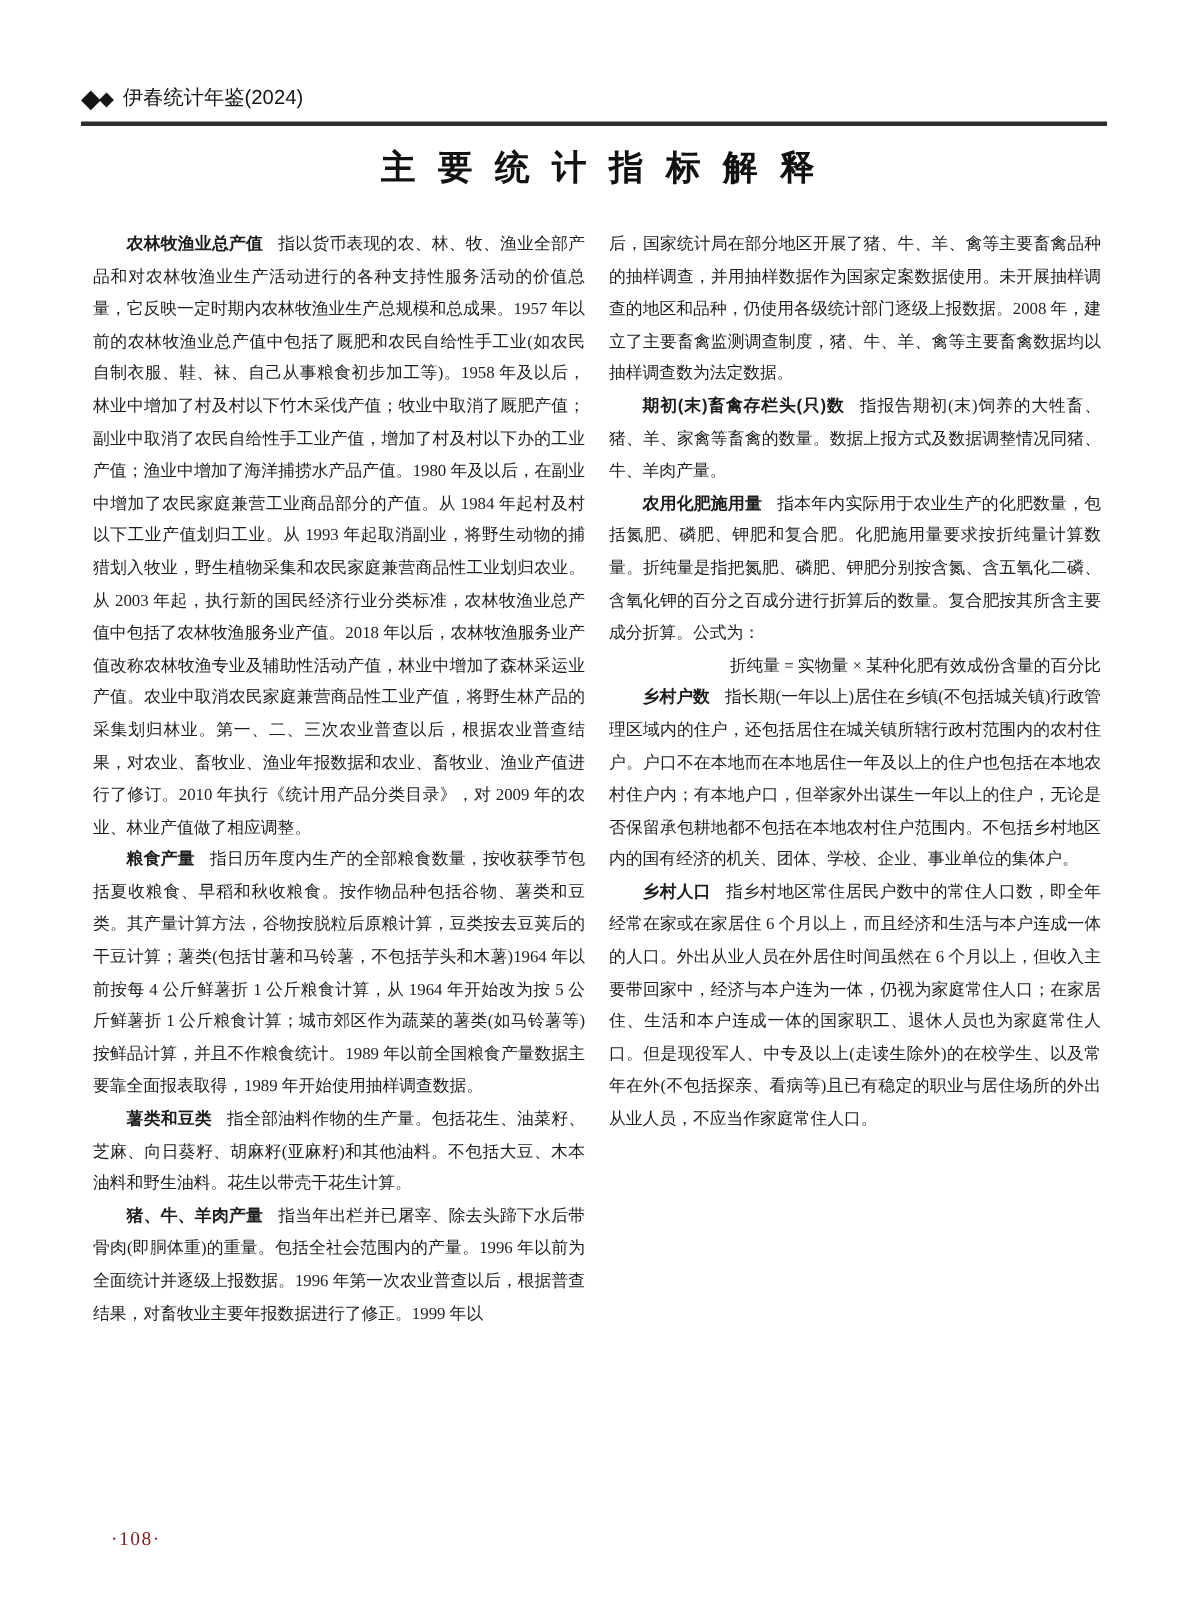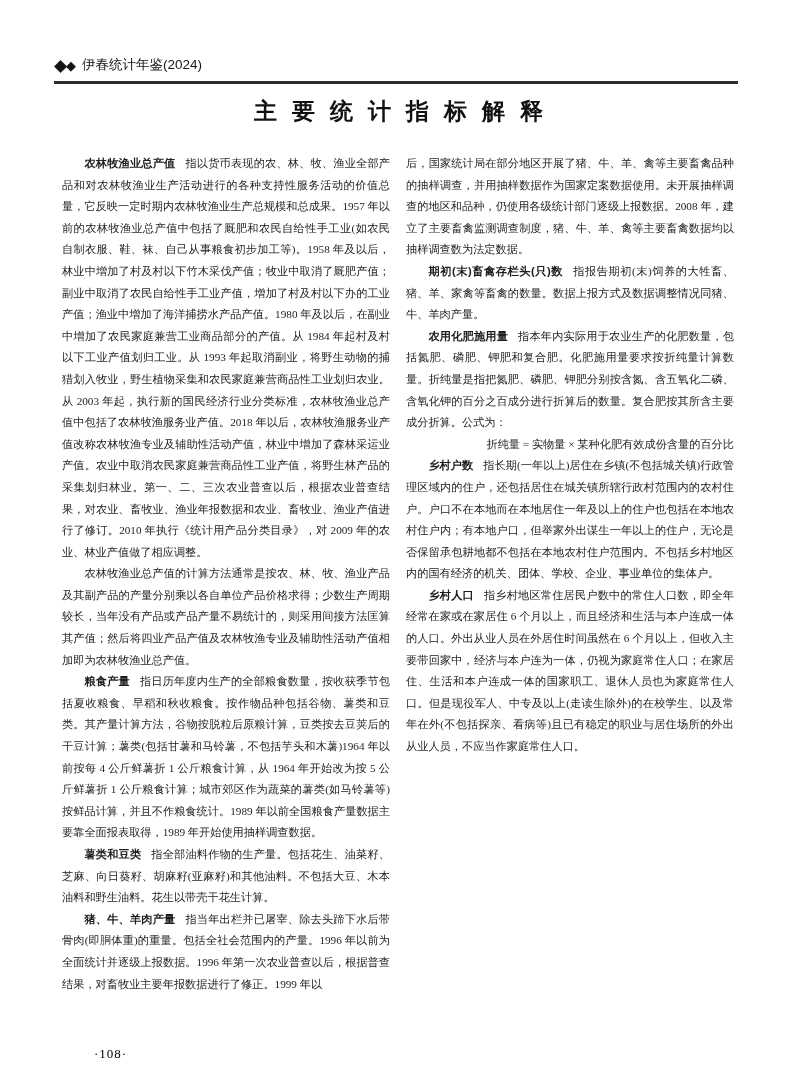--- a/index.html
+++ b/index.html
@@ -43,42 +43,40 @@
   .para { margin: 0; text-indent: 2em; }
   .para.cont { text-indent: 0; }
   .para.formula { text-align: right; }
   .term {
     font-family: "Liberation Sans", "DejaVu Sans", sans-serif;
     font-weight: bold;
     margin-right: 0.9em;
   }
   .term:empty { margin-right: 0; }
   .page-number {
-    position: absolute; left: 74px; top: 1046px;
-    font-size: 13px; color: #000000;
+    position: absolute; left: 74px; top: 1018px;
+    font-size: 13px; color: #7f1d1d;
     letter-spacing: 1px;
-    margin-left: 20px;
   }
 </style>
 </head>
 <body>
 
 <div class="page-header">
   <span class="diamond-lg">◆</span>
   <span class="diamond-sm">◆</span>
   <span>伊春统计年鉴(2024)</span>
 </div>
 <div class="header-rule"></div>
 
 <div class="doc-title">主要统计指标解释</div>
 
 <div class="columns">
   <div class="col">
     <p class="para"><b class="term">农林牧渔业总产值</b><span>指以货币表现的农、林、牧、渔业全部产品和对农林牧渔业生产活动进行的各种支持性服务活动的价值总量，它反映一定时期内农林牧渔业生产总规模和总成果。1957 年以前的农林牧渔业总产值中包括了厩肥和农民自给性手工业(如农民自制衣服、鞋、袜、自己从事粮食初步加工等)。1958 年及以后，林业中增加了村及村以下竹木采伐产值；牧业中取消了厩肥产值；副业中取消了农民自给性手工业产值，增加了村及村以下办的工业产值；渔业中增加了海洋捕捞水产品产值。1980 年及以后，在副业中增加了农民家庭兼营工业商品部分的产值。从 1984 年起村及村以下工业产值划归工业。从 1993 年起取消副业，将野生动物的捕猎划入牧业，野生植物采集和农民家庭兼营商品性工业划归农业。从 2003 年起，执行新的国民经济行业分类标准，农林牧渔业总产值中包括了农林牧渔服务业产值。2018 年以后，农林牧渔服务业产值改称农林牧渔专业及辅助性活动产值，林业中增加了森林采运业产值。农业中取消农民家庭兼营商品性工业产值，将野生林产品的采集划归林业。第一、二、三次农业普查以后，根据农业普查结果，对农业、畜牧业、渔业年报数据和农业、畜牧业、渔业产值进行了修订。2010 年执行《统计用产品分类目录》，对 2009 年的农业、林业产值做了相应调整。</span></p>
-    <p class="para"><span>农林牧渔业总产值的计算方法通常是按农、林、牧、渔业产品及其副产品的产量分别乘以各自单位产品价格求得；少数生产周期较长，当年没有产品或产品产量不易统计的，则采用间接方法匡算其产值；然后将四业产品产值及农林牧渔专业及辅助性活动产值相加即为农林牧渔业总产值。</span></p>
     <p class="para"><b class="term">粮食产量</b><span>指日历年度内生产的全部粮食数量，按收获季节包括夏收粮食、早稻和秋收粮食。按作物品种包括谷物、薯类和豆类。其产量计算方法，谷物按脱粒后原粮计算，豆类按去豆荚后的干豆计算；薯类(包括甘薯和马铃薯，不包括芋头和木薯)1964 年以前按每 4 公斤鲜薯折 1 公斤粮食计算，从 1964 年开始改为按 5 公斤鲜薯折 1 公斤粮食计算；城市郊区作为蔬菜的薯类(如马铃薯等)按鲜品计算，并且不作粮食统计。1989 年以前全国粮食产量数据主要靠全面报表取得，1989 年开始使用抽样调查数据。</span></p>
     <p class="para"><b class="term">薯类和豆类</b><span>指全部油料作物的生产量。包括花生、油菜籽、芝麻、向日葵籽、胡麻籽(亚麻籽)和其他油料。不包括大豆、木本油料和野生油料。花生以带壳干花生计算。</span></p>
     <p class="para"><b class="term">猪、牛、羊肉产量</b><span>指当年出栏并已屠宰、除去头蹄下水后带骨肉(即胴体重)的重量。包括全社会范围内的产量。1996 年以前为全面统计并逐级上报数据。1996 年第一次农业普查以后，根据普查结果，对畜牧业主要年报数据进行了修正。1999 年以</span></p>
   </div>
   <div class="col">
     <p class="para cont"><span>后，国家统计局在部分地区开展了猪、牛、羊、禽等主要畜禽品种的抽样调查，并用抽样数据作为国家定案数据使用。未开展抽样调查的地区和品种，仍使用各级统计部门逐级上报数据。2008 年，建立了主要畜禽监测调查制度，猪、牛、羊、禽等主要畜禽数据均以抽样调查数为法定数据。</span></p>
     <p class="para"><b class="term">期初(末)畜禽存栏头(只)数</b><span>指报告期初(末)饲养的大牲畜、猪、羊、家禽等畜禽的数量。数据上报方式及数据调整情况同猪、牛、羊肉产量。</span></p>
     <p class="para"><b class="term">农用化肥施用量</b><span>指本年内实际用于农业生产的化肥数量，包括氮肥、磷肥、钾肥和复合肥。化肥施用量要求按折纯量计算数量。折纯量是指把氮肥、磷肥、钾肥分别按含氮、含五氧化二磷、含氧化钾的百分之百成分进行折算后的数量。复合肥按其所含主要成分折算。公式为：</span></p>
     <p class="para formula"><span>折纯量 = 实物量 × 某种化肥有效成份含量的百分比</span></p>
     <p class="para"><b class="term">乡村户数</b><span>指长期(一年以上)居住在乡镇(不包括城关镇)行政管理区域内的住户，还包括居住在城关镇所辖行政村范围内的农村住户。户口不在本地而在本地居住一年及以上的住户也包括在本地农村住户内；有本地户口，但举家外出谋生一年以上的住户，无论是否保留承包耕地都不包括在本地农村住户范围内。不包括乡村地区内的国有经济的机关、团体、学校、企业、事业单位的集体户。</span></p>

